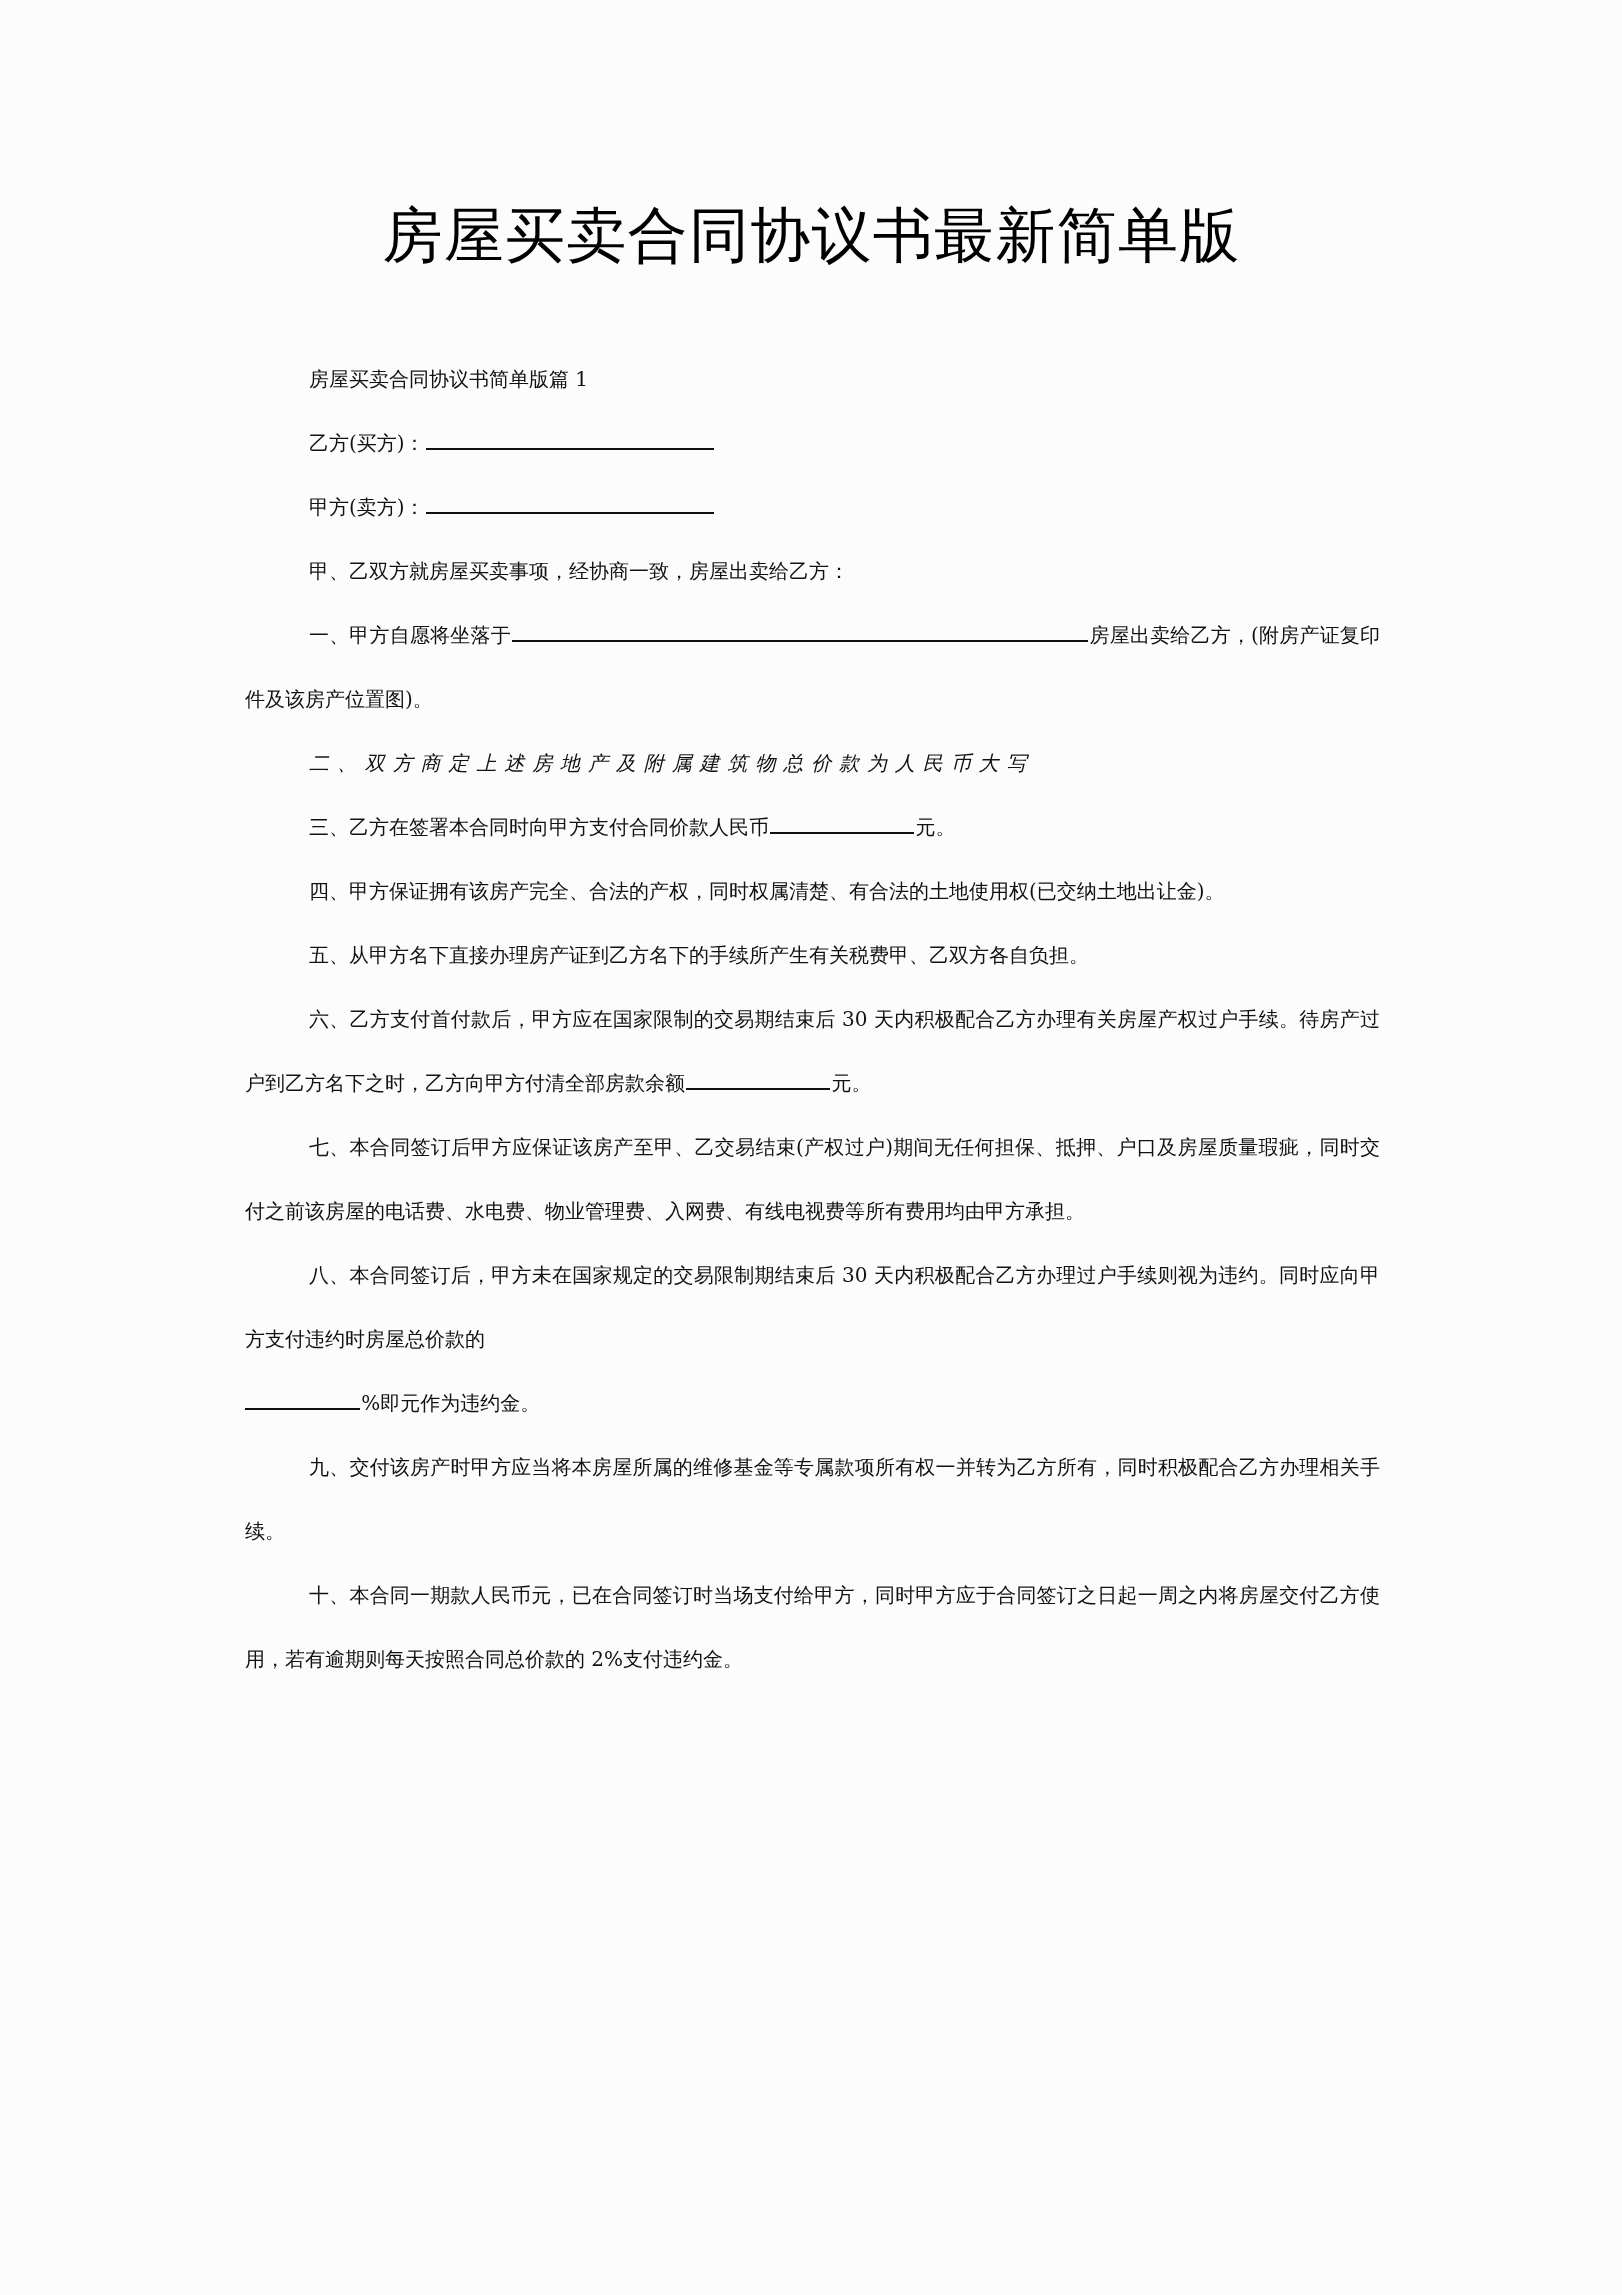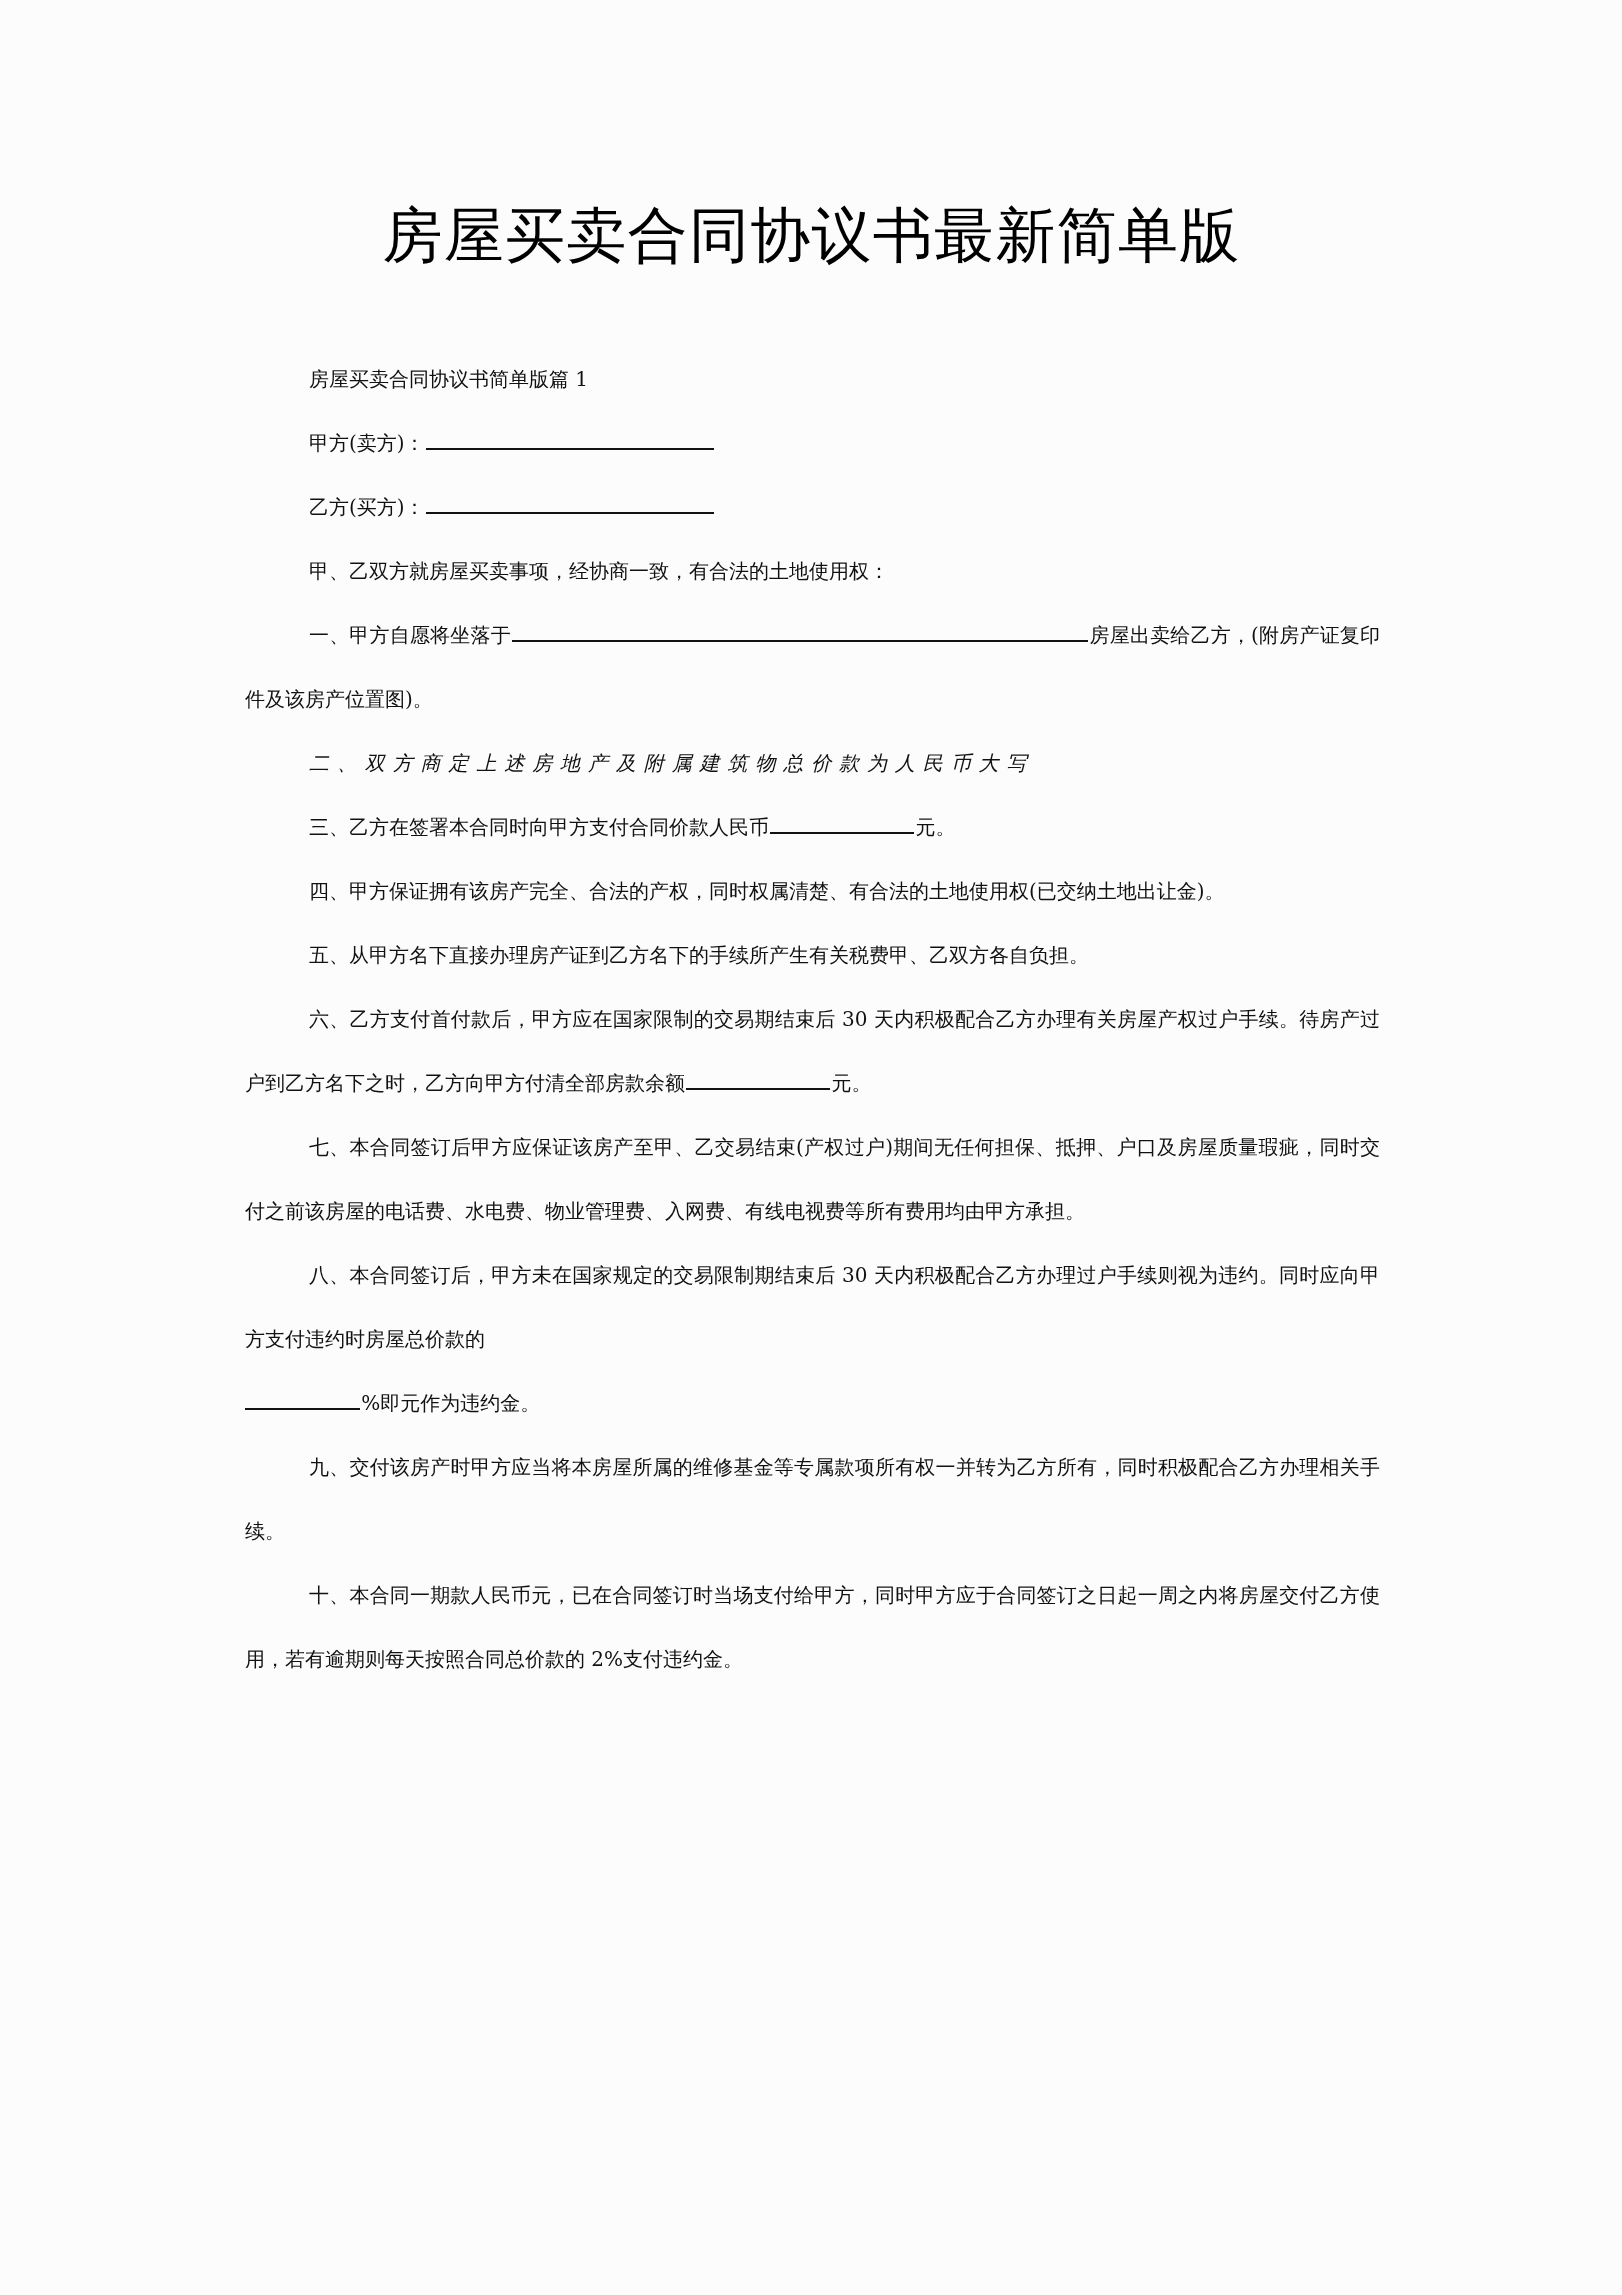--- a/index.html
+++ b/index.html
@@ -67,28 +67,28 @@
 
 <div class="page">
 
   <div class="title">房屋买卖合同协议书最新简单版</div>
 
   <div class="body-text">
 
     <p class="para">房屋买卖合同协议书简单版篇 1</p>
 
     <p class="para">
+      <span>乙方(买方)：</span><span class="blank b-party"></span>
+    </p>
+
+    <p class="para">
       <span>甲方(卖方)：</span><span class="blank b-party"></span>
     </p>
 
-    <p class="para">
-      <span>乙方(买方)：</span><span class="blank b-party"></span>
-    </p>
-
-    <p class="para">甲、乙双方就房屋买卖事项，经协商一致，有合法的土地使用权：</p>
+    <p class="para">甲、乙双方就房屋买卖事项，经协商一致，房屋出卖给乙方：</p>
 
     <p class="para">
       <span>一、甲方自愿将坐落于</span><span class="blank b-location"></span><span>房屋出卖给乙方，(附房产证复印件及该房产位置图)。</span>
     </p>
 
     <p class="para">
       <span class="spaced">二、双方商定上述房地产及附属建筑物总价款为人民币大写</span>
     </p>
 
     <p class="para">

